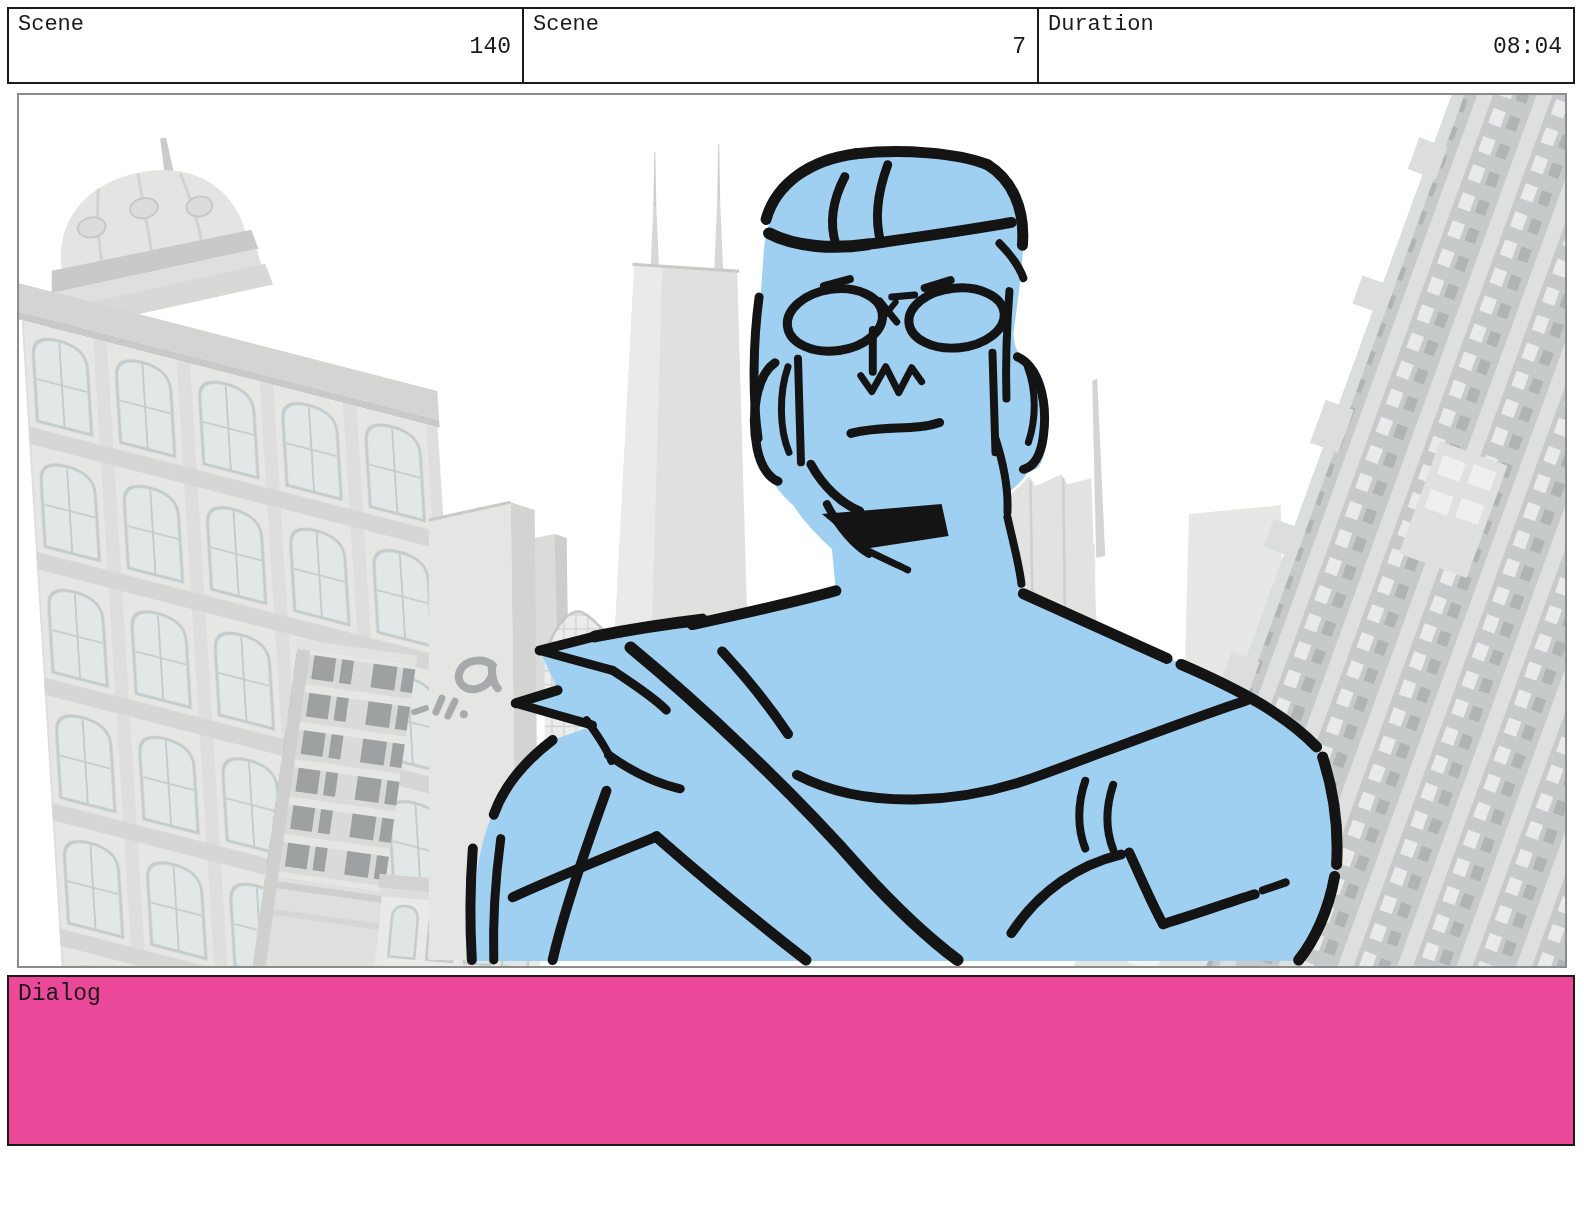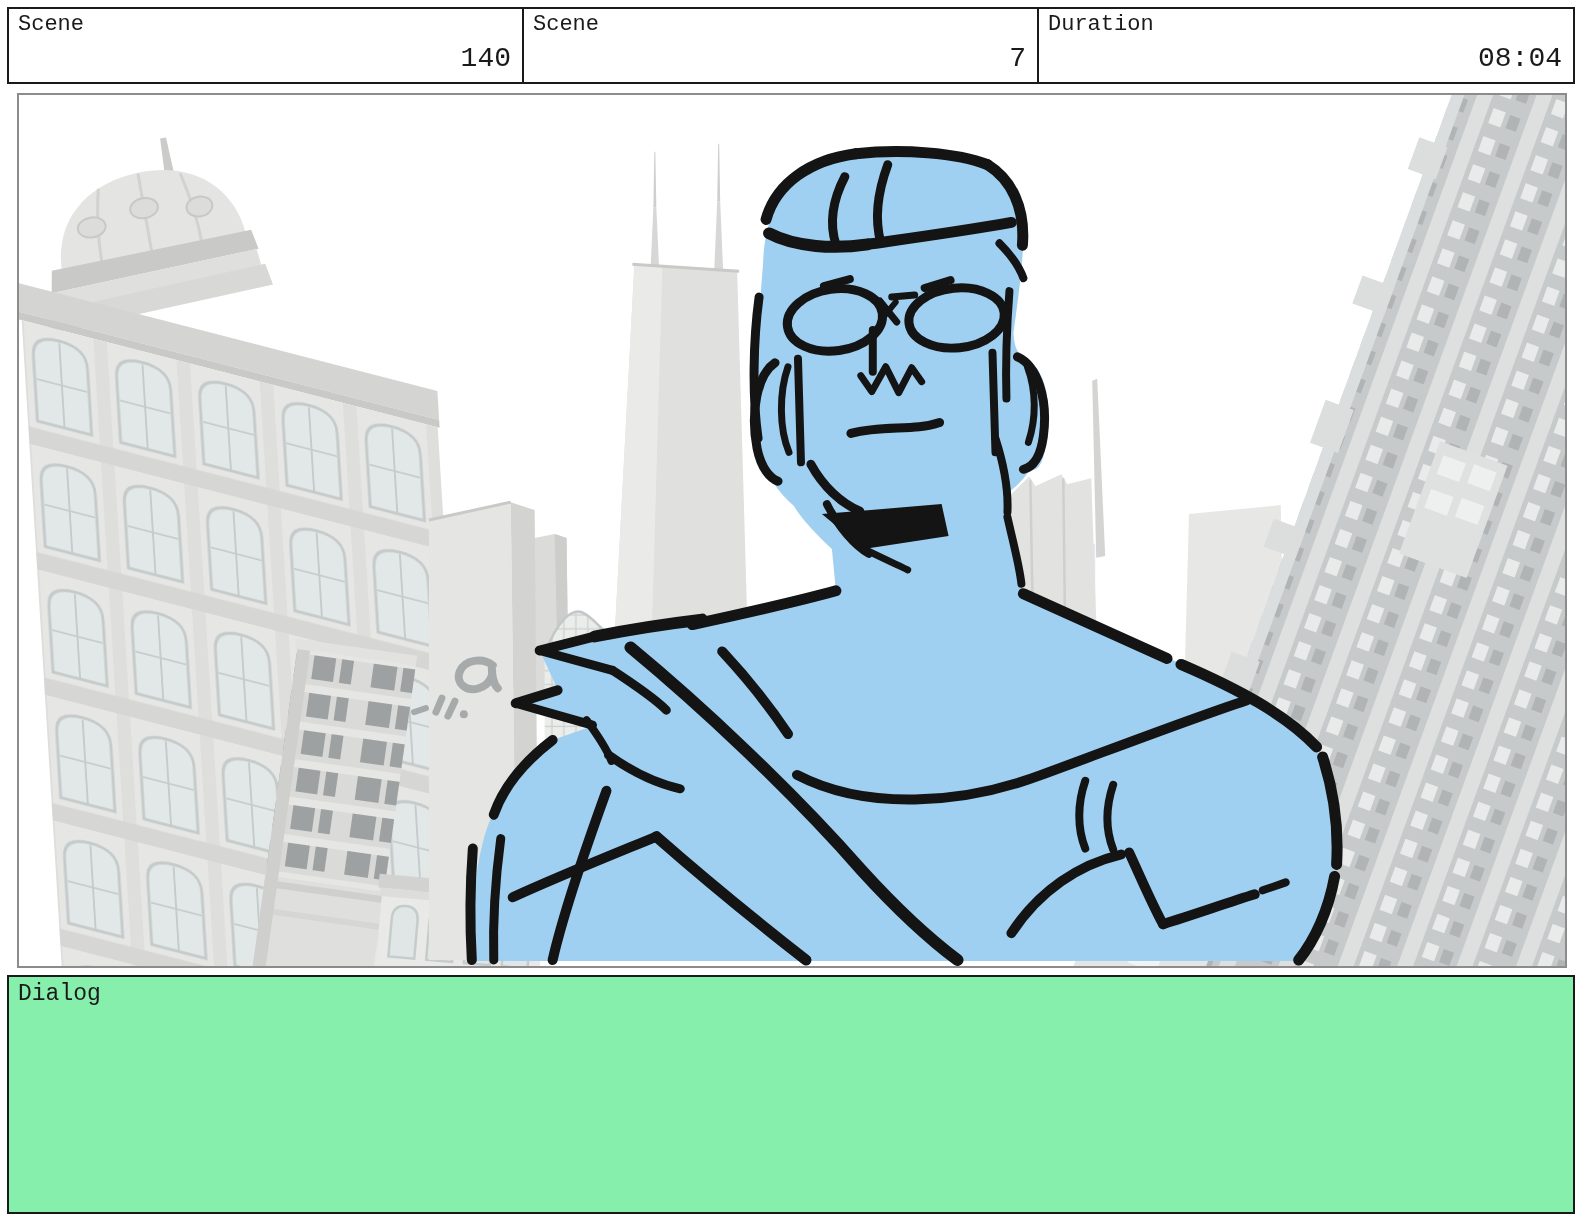--- a/index.html
+++ b/index.html
@@ -13,31 +13,31 @@
     overflow:hidden;
   }
   
   .hdr{
     position:absolute; left:7px; top:7px; width:1568px; height:77px;
     border:2px solid var(--line); display:flex; box-sizing:border-box; background:#fff;
   }
   .hdr-cell{flex:0 0 515px; position:relative; box-sizing:border-box; border-right:2px solid var(--line);}
   .hdr-cell:last-child{flex:1 1 auto; border-right:none;padding-left:32px;}
   .hdr-label{position:absolute; left:9px; top:3px; font-size:22px; letter-spacing:0px; white-space:pre;}
-  .hdr-value{position:absolute; right:11px; bottom:8px; font-size:28px; white-space:pre;}
+  .hdr-value{position:absolute; right:11px; bottom:22px; font-size:23px; white-space:pre;}
   
   .frame{
     position:absolute; left:17px; top:93px; width:1550px; height:875px;
     border:2px solid var(--frame-border); box-sizing:border-box; background:#fff;
   }
   .frame svg{display:block; width:100%; height:100%;}
   
   .dialog{
-    position:absolute; left:7px; top:975px; width:1568px; height:239px;
-    border:2px solid var(--line); box-sizing:border-box; background:#86efac;
+    position:absolute; left:7px; top:975px; width:1568px; height:171px;
+    border:2px solid var(--line); box-sizing:border-box; background:#ec4899;
   }
   .dialog-label{position:absolute; left:9px; top:4px; font-size:23px;}
   .dialog-content{position:absolute; left:9px; top:36px; right:9px; bottom:6px; font-size:23px; white-space:pre-wrap;}
   
   .ink{fill:none; stroke:var(--ink); stroke-linecap:round; stroke-linejoin:round;}
   .inkfill{fill:var(--ink); stroke:none;}
   .fig{fill:var(--figure); stroke:none;}
   .scr{fill:none; stroke:var(--scribble); stroke-linecap:round; stroke-linejoin:round;}
 </style>
 </head>

